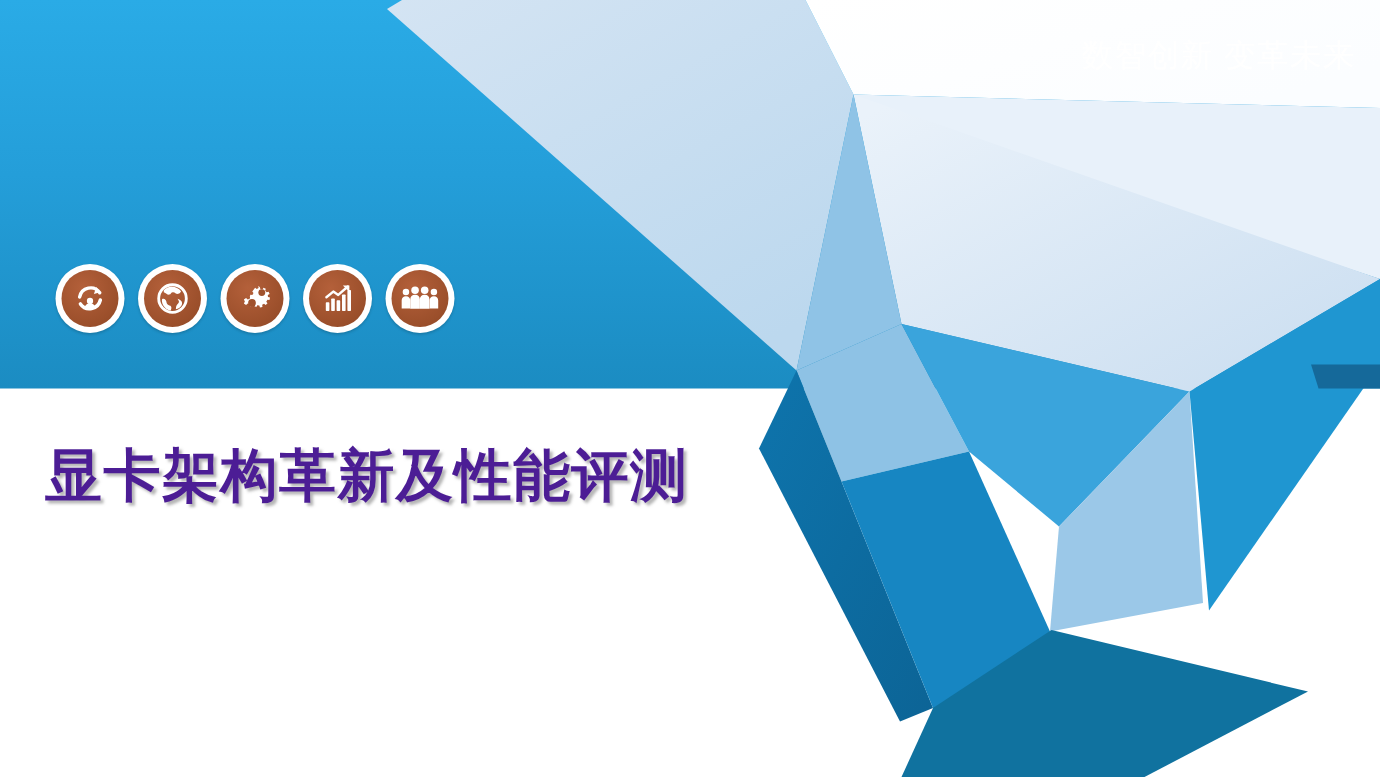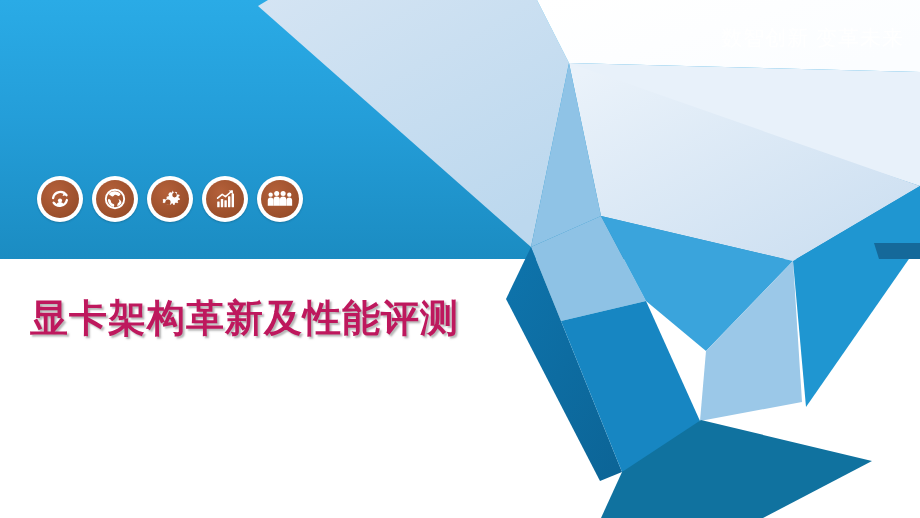--- a/index.html
+++ b/index.html
@@ -73,21 +73,21 @@
   }
   .icon-inner svg{display:block;}
 
   
   .title{
     position:absolute;
     left:30px;
     top:297px;
     font-size:38px;
     font-weight:bold;
-    color:#be185d;
+    color:#4c1d95;
     letter-spacing:1px;
     line-height:1.15;
     white-space:nowrap;
     text-shadow:2px 2px 2px rgba(120,120,120,.55);
   }
 </style>
 </head>
 <body>
 
 <div id="slide">

